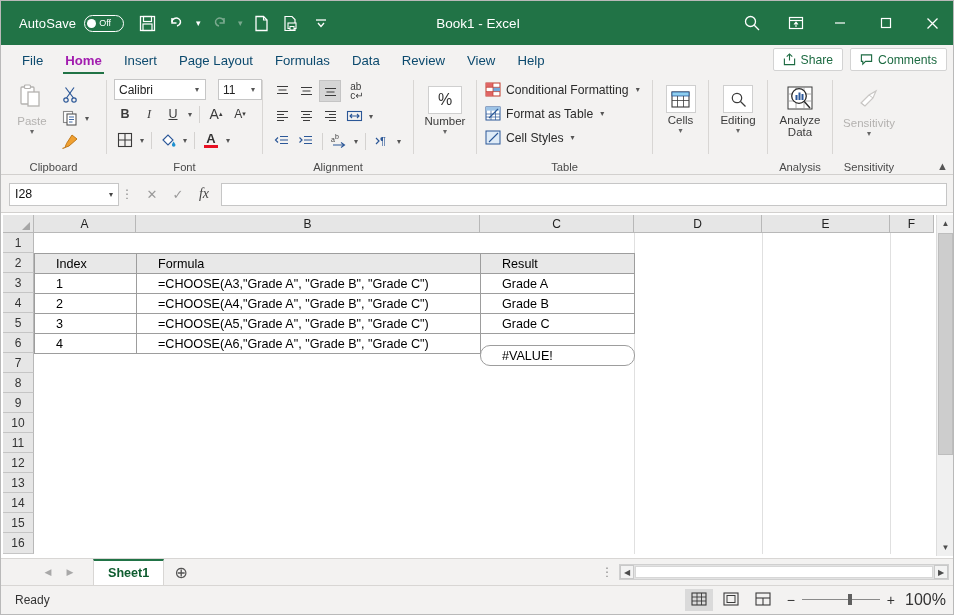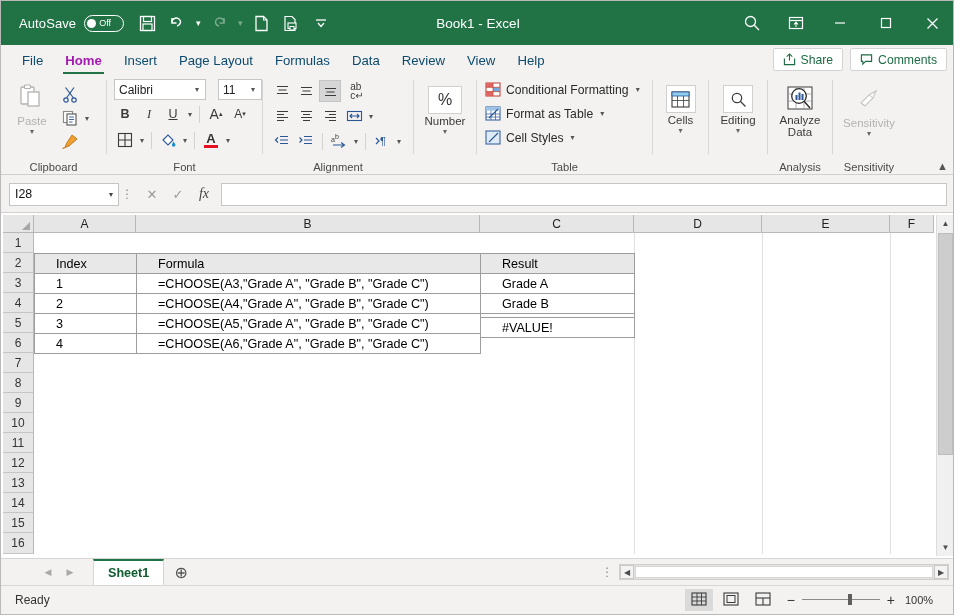--- a/index.html
+++ b/index.html
@@ -229,21 +229,21 @@
     background: #f3f2f1; border-top: 1px solid #d8d6d4;
     display: flex; align-items: center; font-size: 12px; color: #333;
   }
   .st-ready { padding-left: 14px; }
   .st-right { margin-left: auto; display: flex; align-items: center; padding-right: 12px; gap: 4px; }
   .viewbtn { width: 28px; height: 22px; display:flex; align-items:center; justify-content:center; color:#3b3b3b;}
   .viewbtn.sel { background: #dadada; }
   .zoomslider { display: flex; align-items: center; gap: 7px; padding: 0 6px; }
   .zline { width: 78px; height: 1px; background: #8a8a8a; position: relative; }
   .zline:after { content:''; position:absolute; left:46px; top:-5px; width:4px; height:11px; background:#5f5f5f; }
-  .zpct { width: 38px; text-align: left; font-size: 11px; }
+  .zpct { width: 38px; text-align: left; font-size: 16px; }
 </style>
 </head>
 <body>
 
 <div id="app">
 
   <div class="titlebar">
     <div class="tb-left">
       <span class="autosave-label">AutoSave</span>
       <div class="toggle">
@@ -717,21 +717,21 @@
     <div class="cell bordered" style="left:33px;  top:80px; width:103px; height:21px;">2</div>
     <div class="cell bordered" style="left:135px; top:80px; width:345px; height:21px;">=CHOOSE(A4,"Grade A", "Grade B", "Grade C")</div>
     <div class="cell bordered" style="left:479px; top:80px; width:155px; height:21px;">Grade B</div>
 
     <div class="cell bordered" style="left:33px;  top:100px; width:103px; height:21px;">3</div>
     <div class="cell bordered" style="left:135px; top:100px; width:345px; height:21px;">=CHOOSE(A5,"Grade A", "Grade B", "Grade C")</div>
     <div class="cell bordered" style="left:479px; top:100px; width:155px; height:21px;">Grade C</div>
 
     <div class="cell bordered" style="left:33px;  top:120px; width:103px; height:21px;">4</div>
     <div class="cell bordered" style="left:135px; top:120px; width:345px; height:21px;">=CHOOSE(A6,"Grade A", "Grade B", "Grade C")</div>
-    <div class="cell bordered" style="left:479px; top:104px; width:155px; height:21px;">#VALUE!</div>
+    <div class="cell bordered" style="left:479px; top:132px; width:155px; height:21px;border-radius:10px;">#VALUE!</div>
 
     <div class="vscroll">
       <div class="vs-arrow">▲</div>
       <div class="vs-thumb" style="top:18px; height:222px;"></div>
       <div class="vs-arrow" style="position:absolute;bottom:0;left:0;">▼</div>
     </div>
   </div>
 
   <div class="sheetbar">
     <div class="navbtn" style="margin-left:36px;">◀</div>

